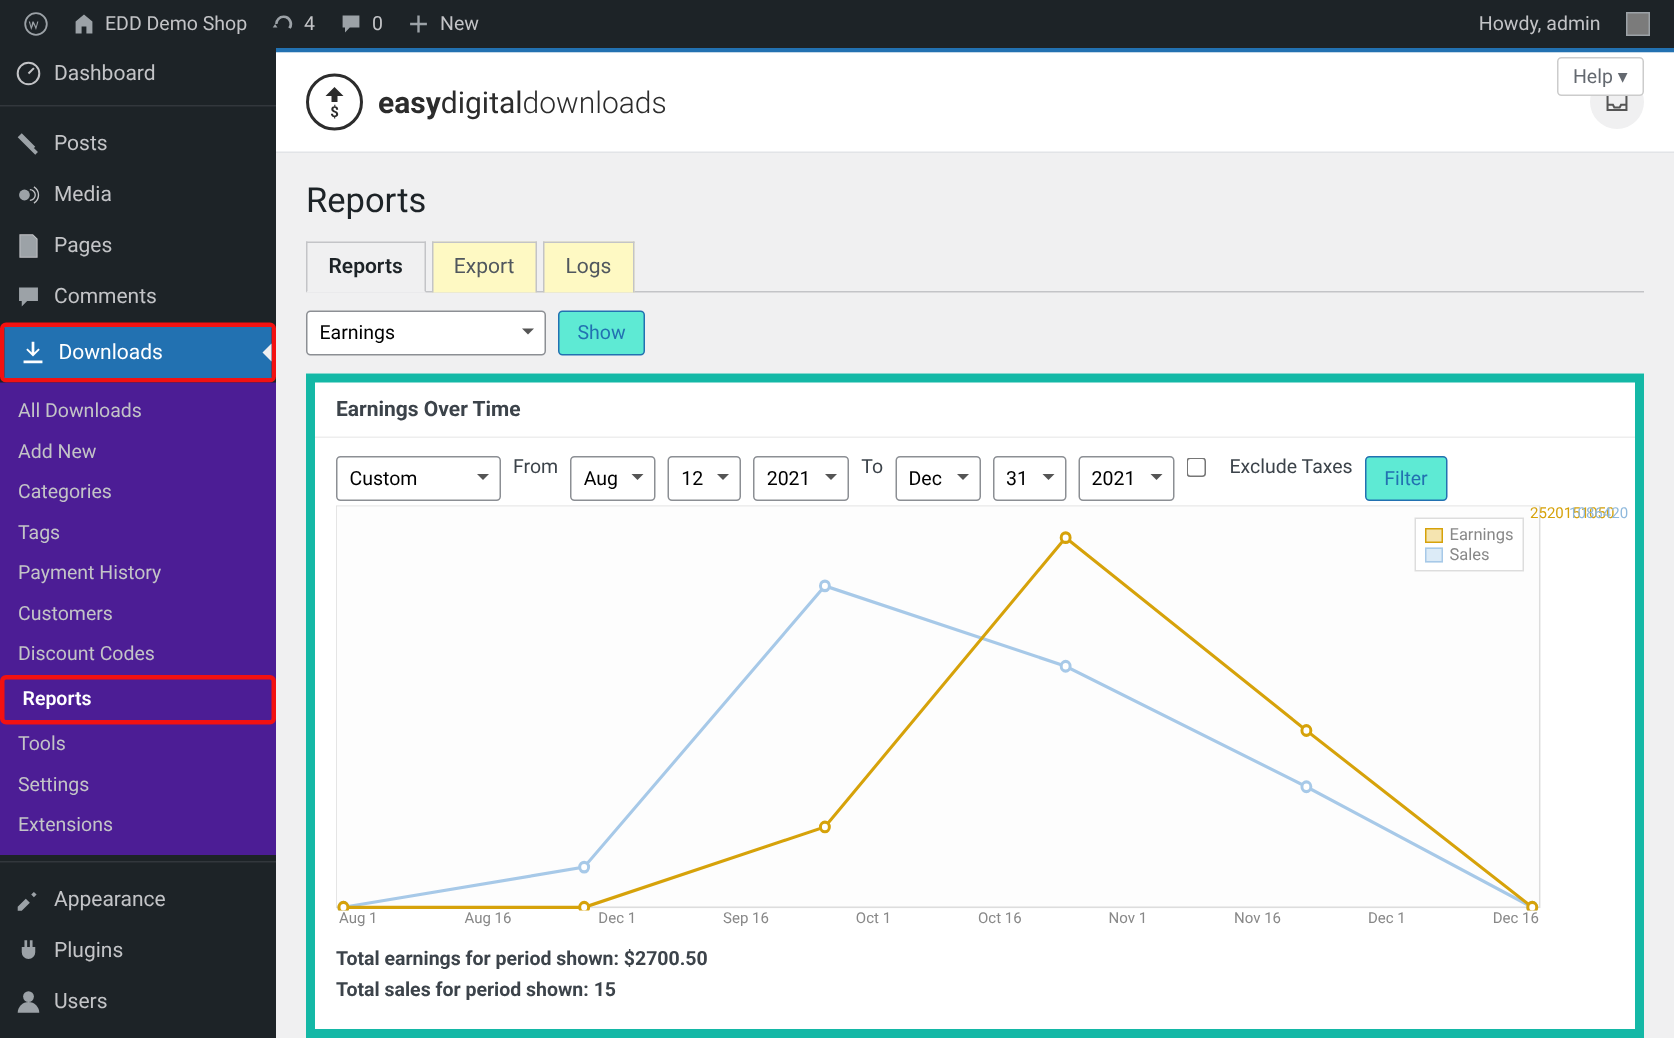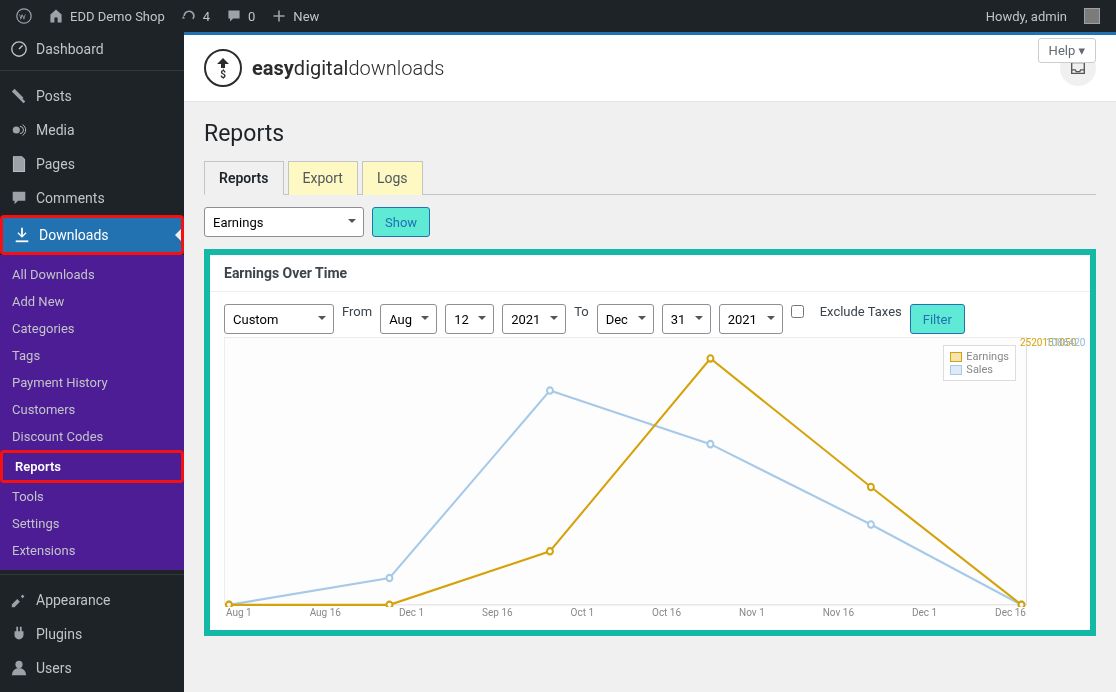--- a/index.html
+++ b/index.html
@@ -297,17 +297,21 @@
               <span>Dec 1</span>
               <span>Sep 16</span>
               <span>Oct 1</span>
               <span>Oct 16</span>
               <span>Nov 1</span>
               <span>Nov 16</span>
               <span>Dec 1</span>
               <span>Dec 16</span>
           </div>
 
+          <div class="summary">
+            <p><span>Total earnings for period shown: </span><span>$2700.50</span></p>
+            <p><span>Total sales for period shown: </span><span>15</span></p>
+          </div>
         </div>
       </div>
     </div>
   </div>
 </div>
 
 </body></html>

